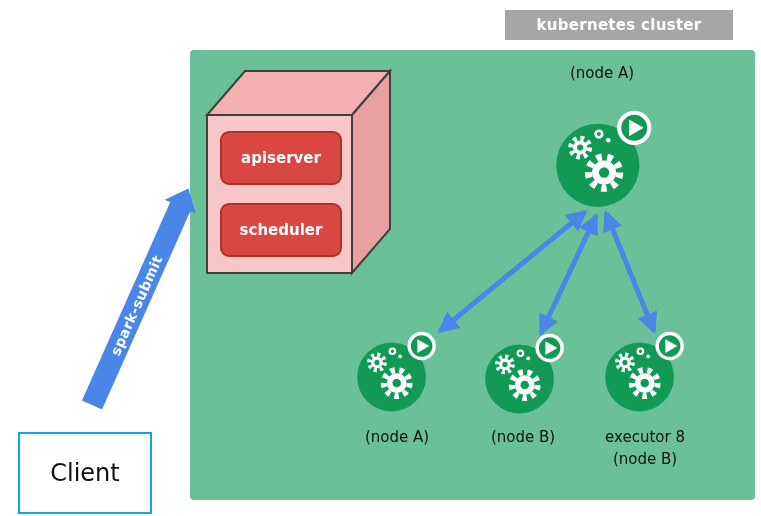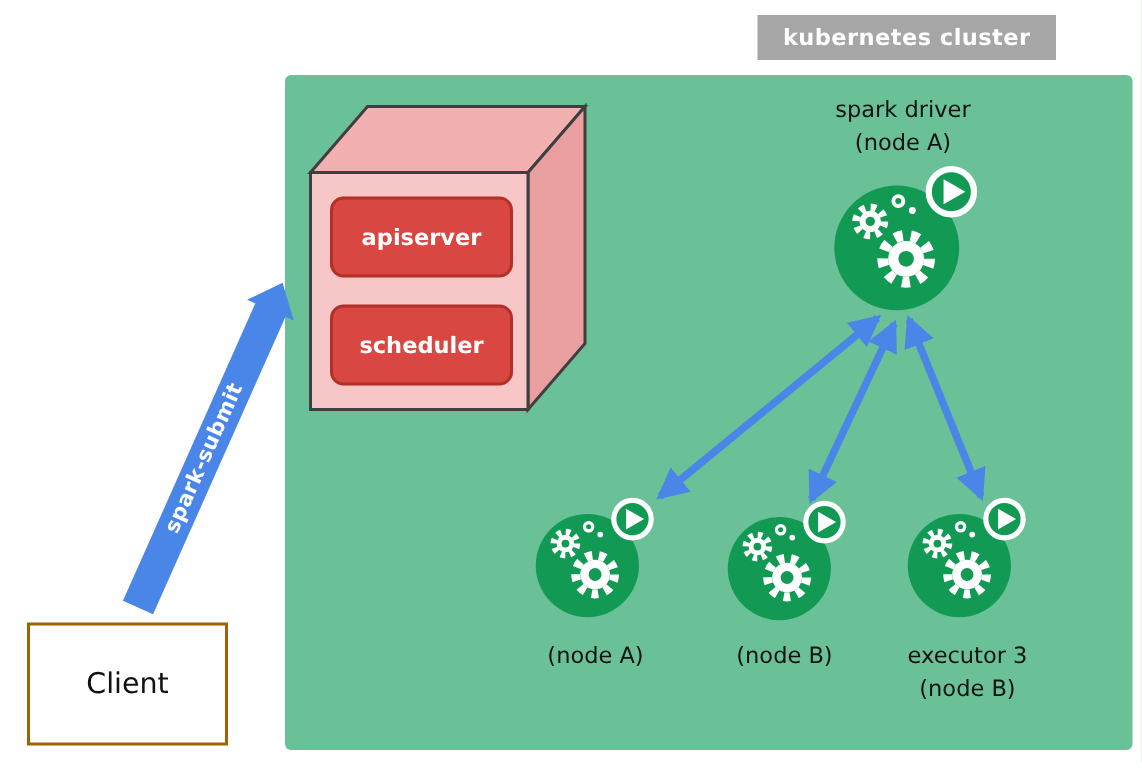--- a/index.html
+++ b/index.html
@@ -7,21 +7,21 @@
     position:relative;width:761px;height:516px;overflow:hidden;
     font-family:"DejaVu Sans","Liberation Sans",sans-serif;background:#ffffff;
   }
   .cluster-bg{
     position:absolute;left:190px;top:50px;width:565px;height:450px;
     background:#6ac197;border-radius:4px;
   }
   .layer{position:absolute;left:0;top:0;width:761px;height:516px;pointer-events:none;}
 
   .cluster-label{
-    position:absolute;left:505px;top:10px;width:199px;height:30px;
+    position:absolute;left:505px;top:10px;width:228px;height:30px;
     background:#a6a6a6;color:#ffffff;font-weight:bold;font-size:15px;
     display:flex;align-items:center;justify-content:center;letter-spacing:.3px;
   }
 
   .red-box{
     position:absolute;width:118px;height:50px;background:#d84741;
     border:2px solid #b23028;border-radius:9px;
     display:flex;align-items:center;justify-content:center;
     color:#ffffff;font-weight:bold;font-size:15px;
   }
@@ -51,24 +51,24 @@
   .spark-submit-arrow .label{
     color:#ffffff;font-weight:bold;font-size:14px;letter-spacing:.3px;white-space:nowrap;
   }
   .spark-submit-head{
     position:absolute;right:-19px;top:-6px;width:0;height:0;
     border-top:17px solid transparent;border-bottom:17px solid transparent;
     border-left:20px solid #4a86e8;
   }
 
   .client-box{
-    position:absolute;left:18px;top:415px;width:130px;height:78px;
-    background:#ffffff;border:2px solid #a16207;
+    position:absolute;left:18px;top:432px;width:130px;height:78px;
+    background:#ffffff;border:2px solid #0ea5e9;
     display:flex;align-items:center;justify-content:center;
-    color:#111111;font-size:19px;
+    color:#111111;font-size:24px;
   }
 </style>
 </head>
 <body>
 
 <div class="canvas">
 
   <div class="cluster-bg"></div>
 
   <svg class="layer" viewBox="0 0 761 516" width="761" height="516">
@@ -107,21 +107,20 @@
   </div>
 
   <div class="red-box box-apiserver">
     <span>apiserver</span>
   </div>
   <div class="red-box box-scheduler">
     <span>scheduler</span>
   </div>
 
   <div class="node-label driver-label">
-    <span>spark driver</span>
     <span>(node A)</span>
   </div>
   <svg class="pod pod-driver" viewBox="0 0 100 100">
       <use href="#pod-icon"></use>
     </svg>
 
   <svg class="pod pod-exec1" viewBox="0 0 100 100">
       <use href="#pod-icon"></use>
     </svg>
   <svg class="pod pod-exec2" viewBox="0 0 100 100">
@@ -131,21 +130,21 @@
       <use href="#pod-icon"></use>
     </svg>
 
   <div class="node-label exec1-label">
     <span>(node A)</span>
   </div>
   <div class="node-label exec2-label">
     <span>(node B)</span>
   </div>
   <div class="node-label exec3-label">
-    <span>executor 3</span>
+    <span>executor 8</span>
     <span>(node B)</span>
   </div>
 
   <div class="spark-submit-arrow">
     <span class="label">spark-submit</span>
     <div class="spark-submit-head"></div>
   </div>
 
   <div class="client-box">
     <span>Client</span>

